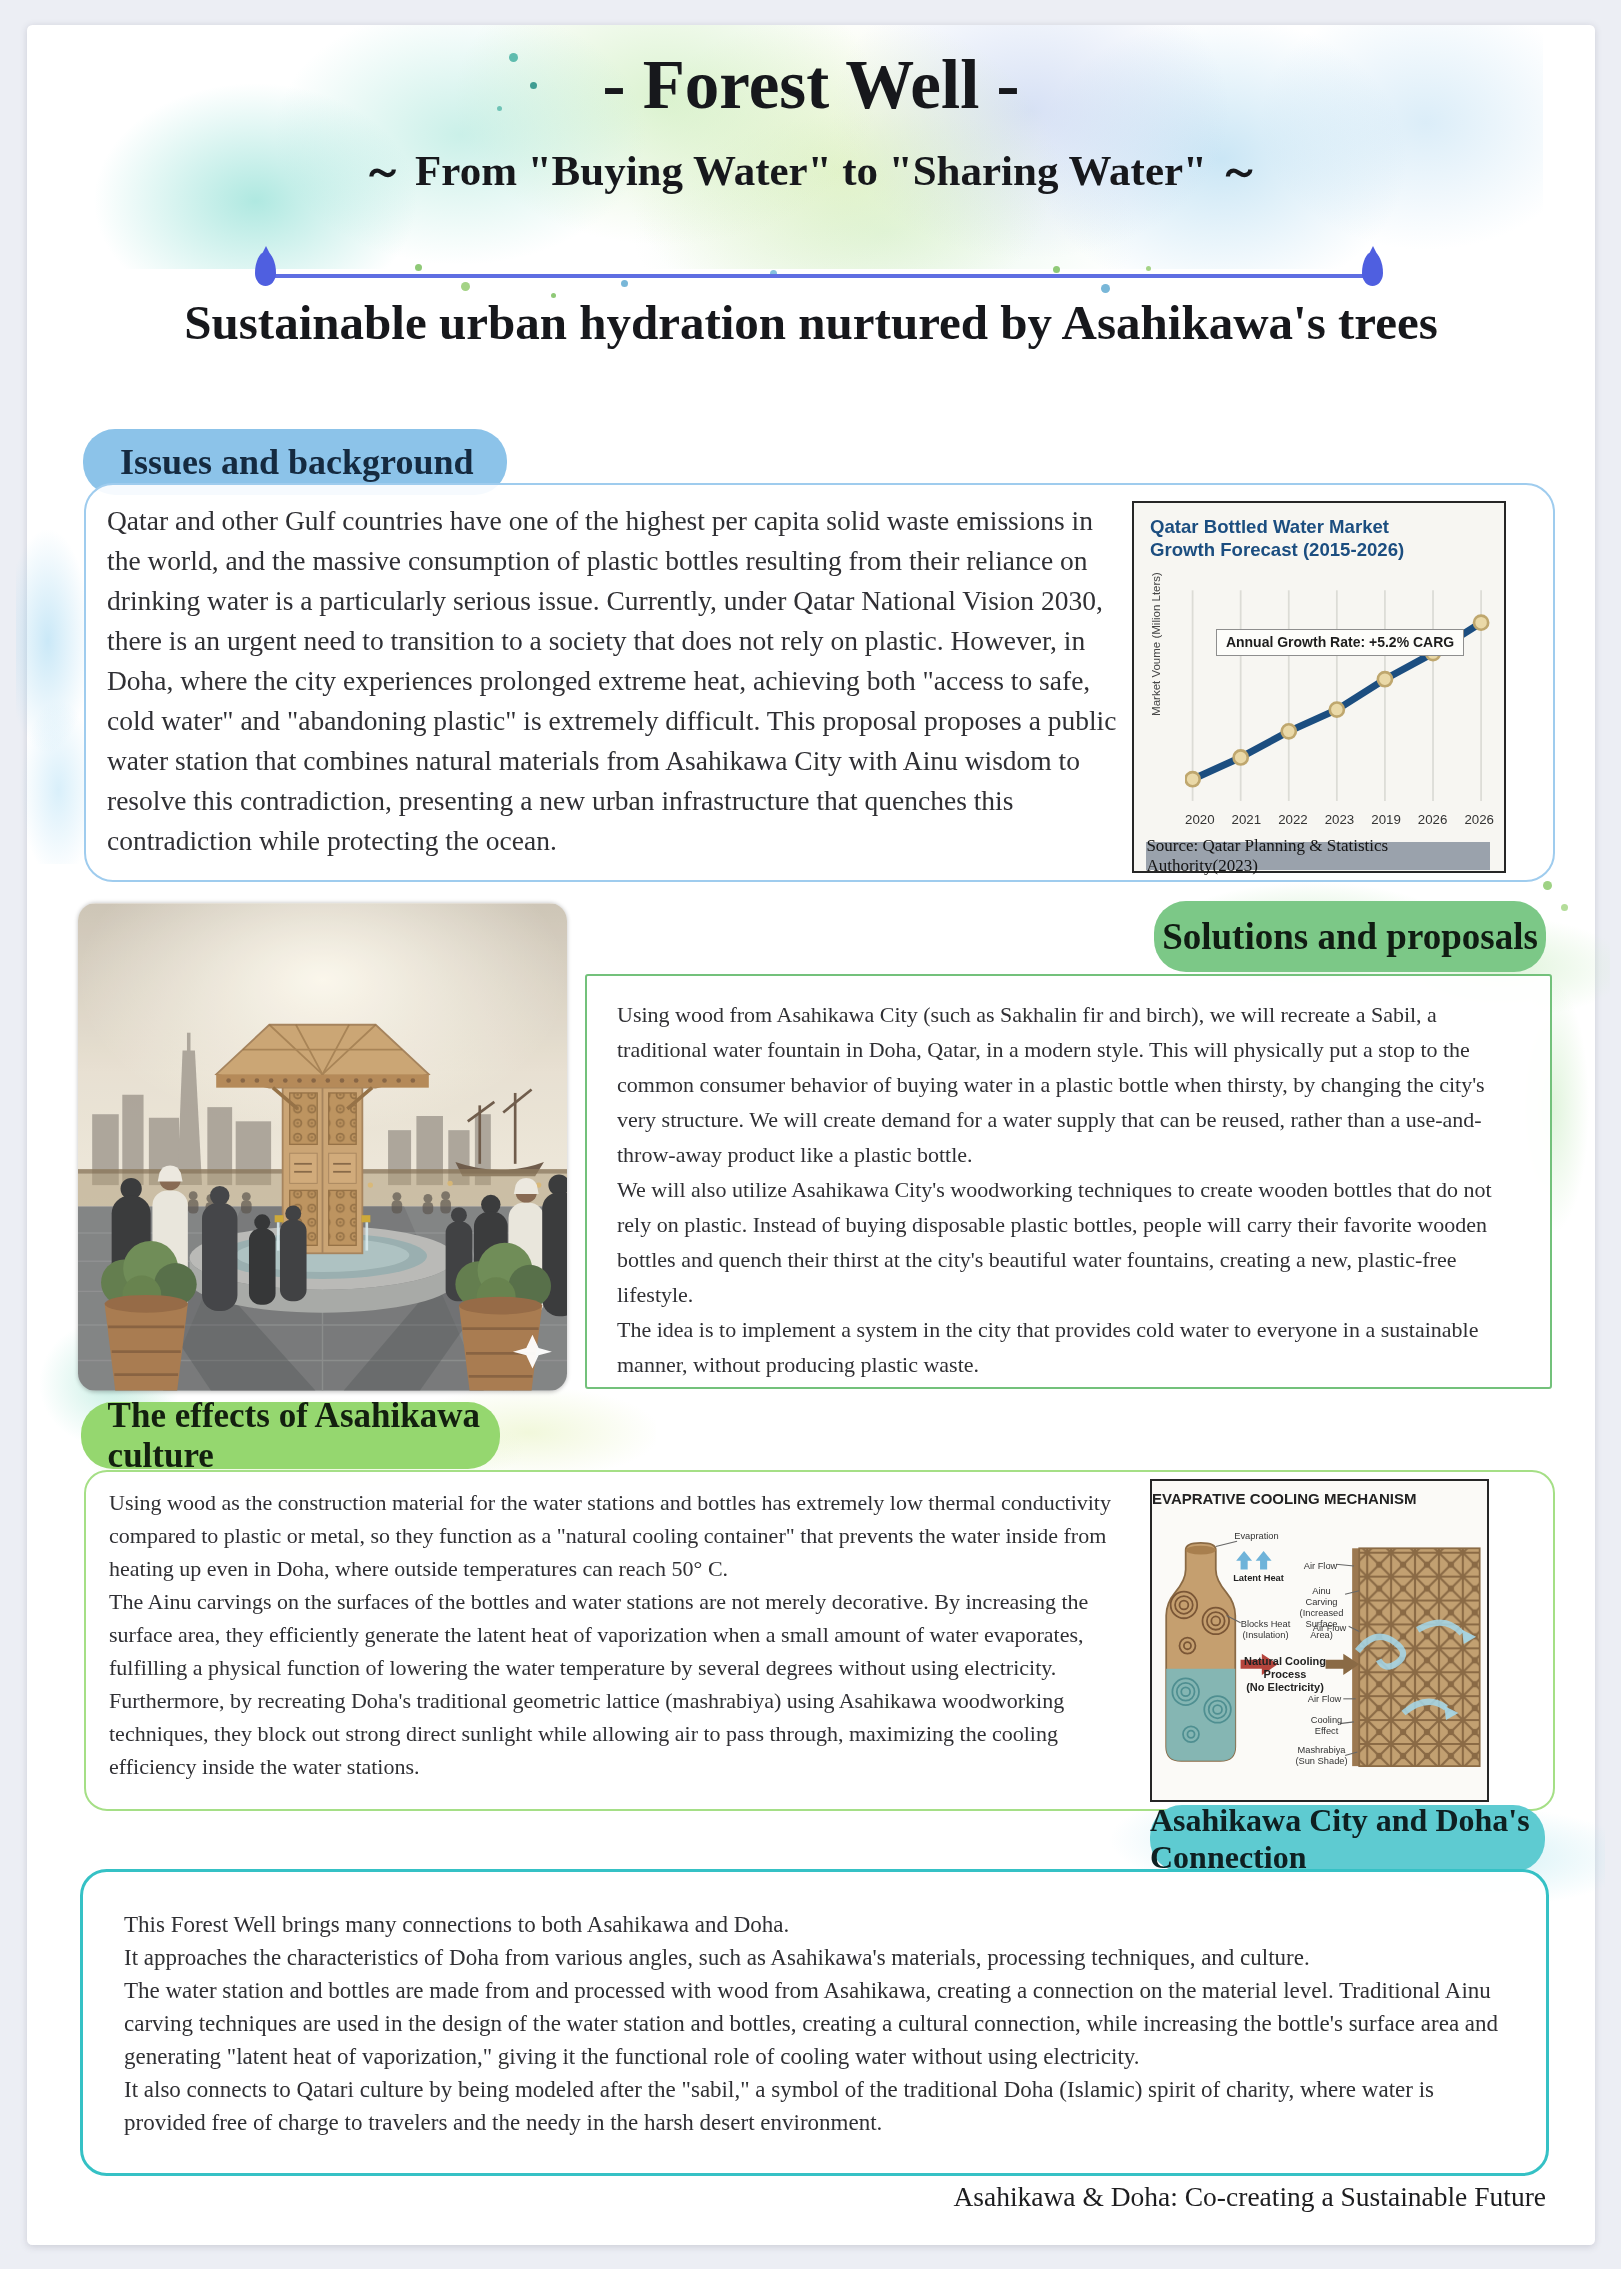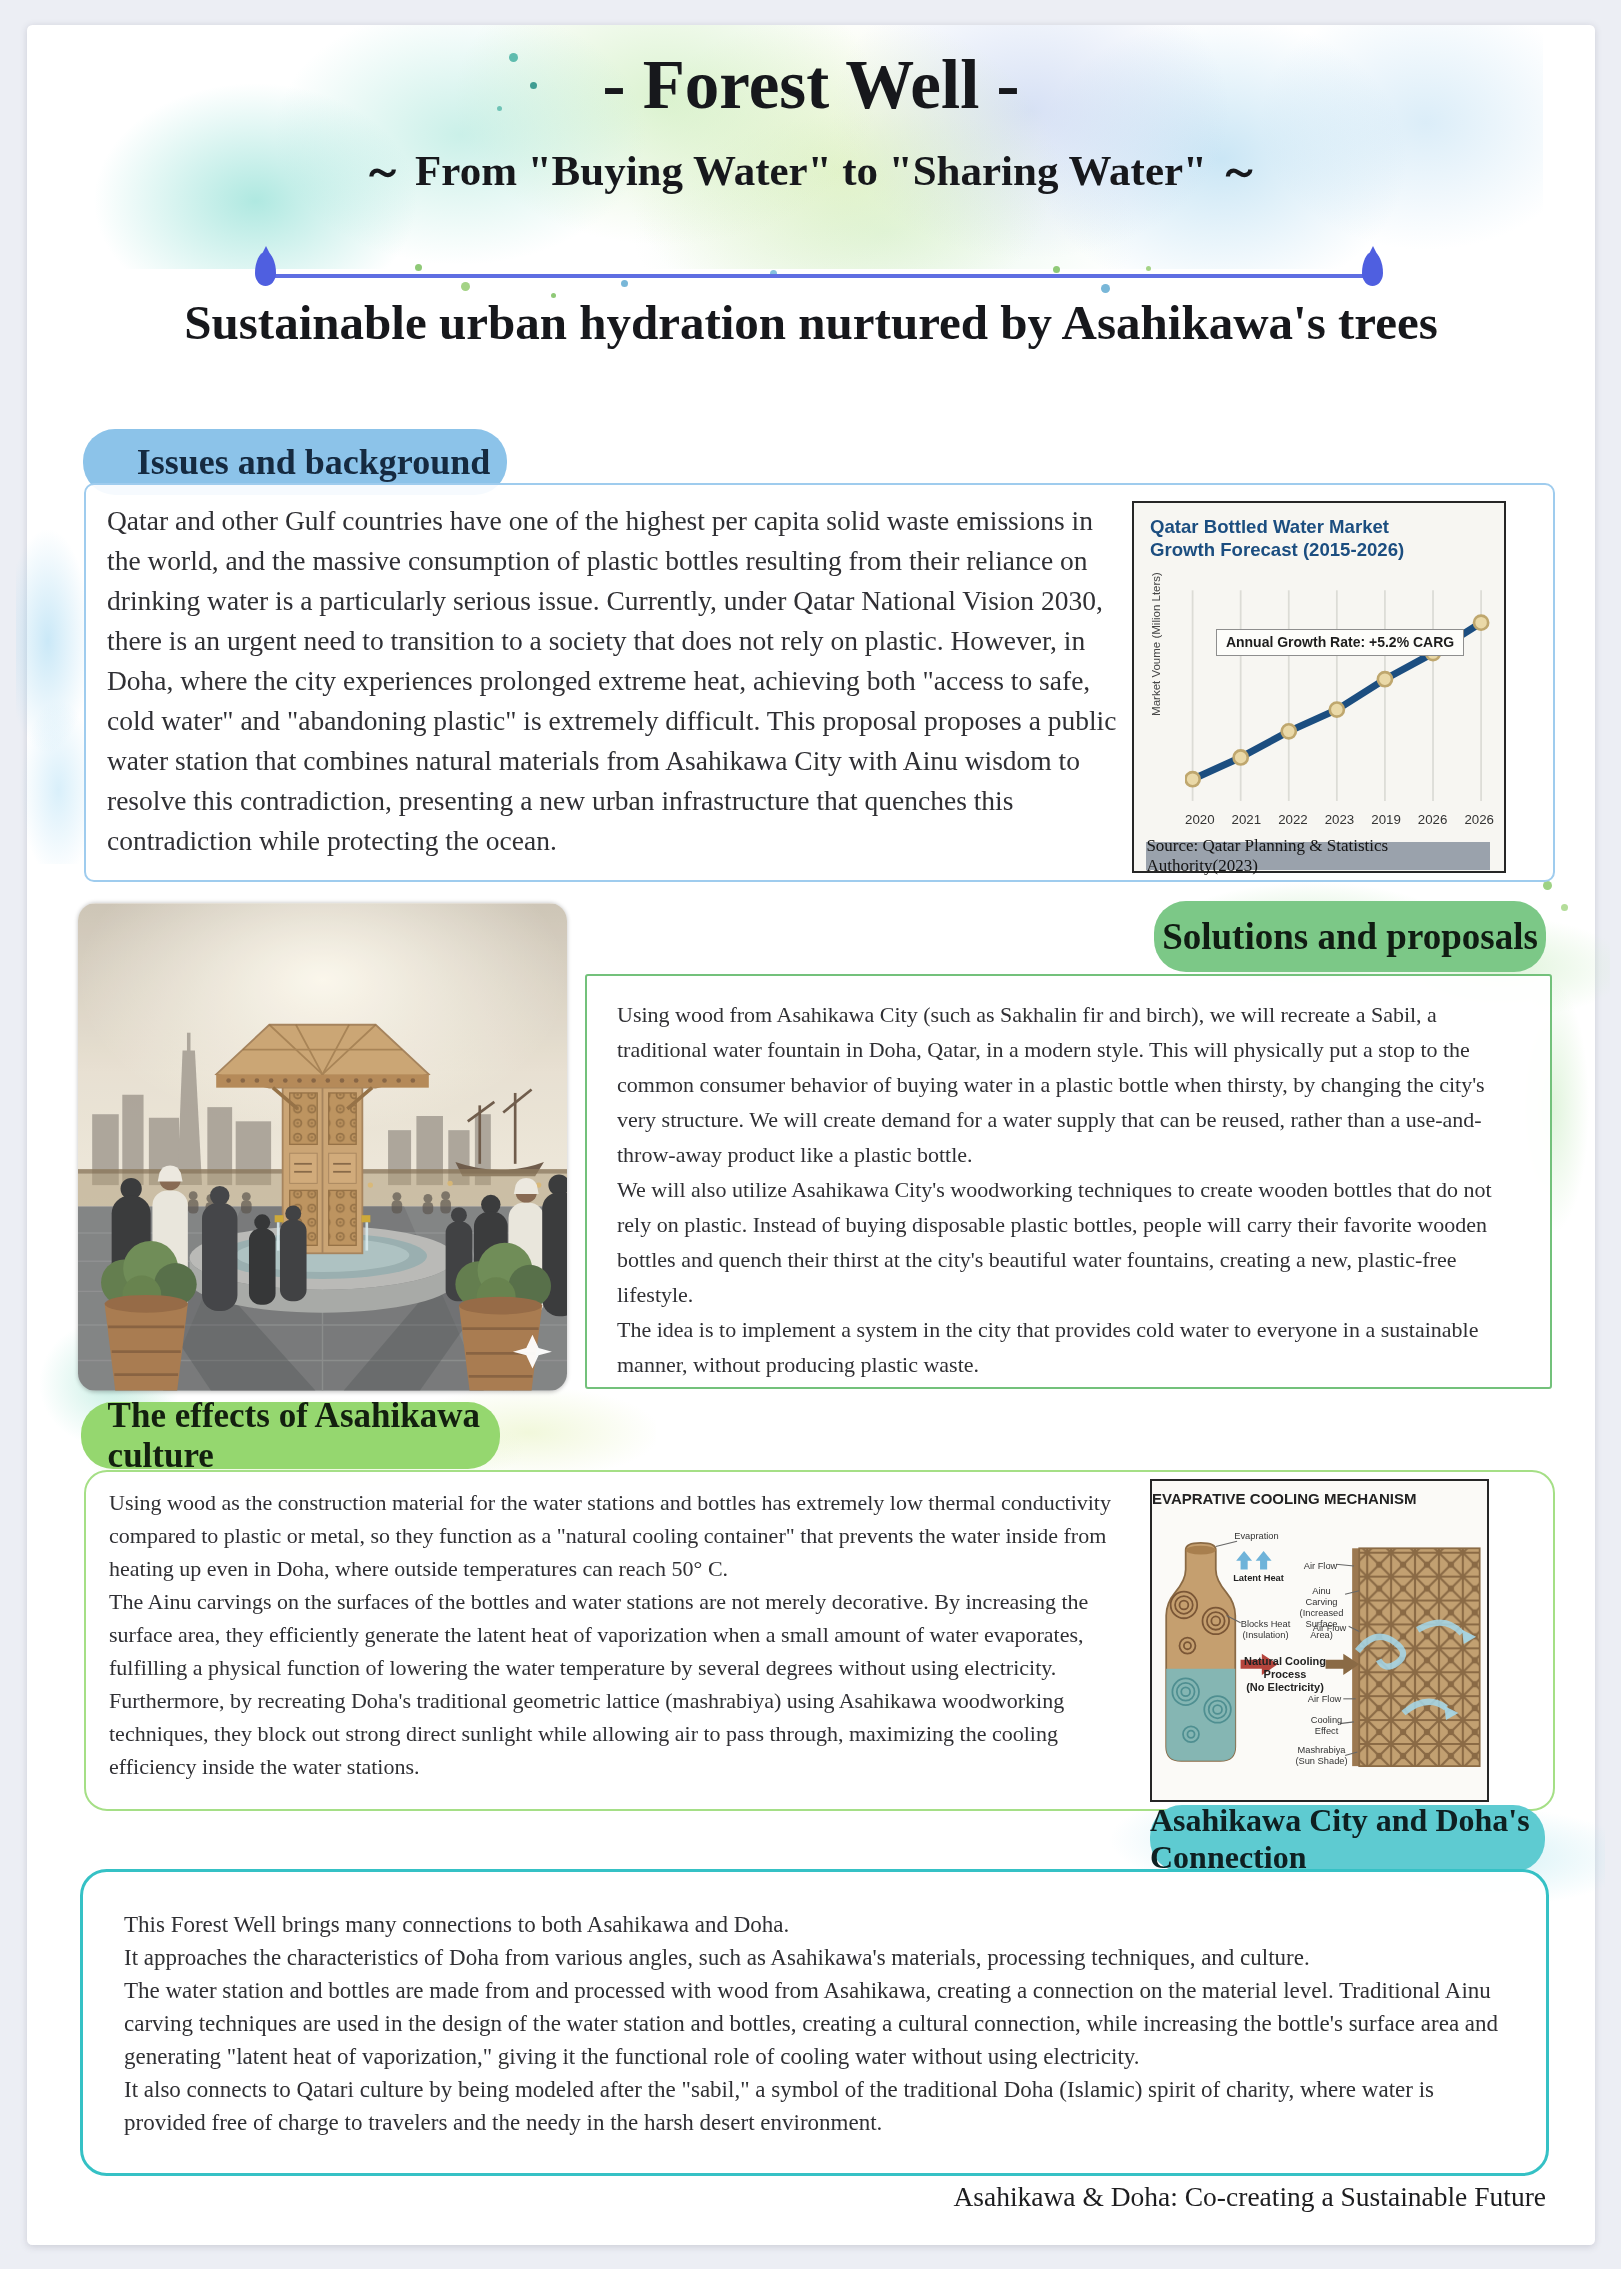--- a/index.html
+++ b/index.html
@@ -43,27 +43,27 @@
   .rule{position:absolute;left:269px;top:274px;width:1099px;height:3.5px;background:#5f6ee2;border-radius:1.8px;}
   .droplet{position:absolute;width:21px;height:34px;background:#4f5fe0;
            border-radius:50% 50% 50% 50% / 60% 60% 40% 40%;
            clip-path:polygon(50% 0,100% 62%,100% 100%,0 100%,0 62%);}
   .droplet.d-left{left:255px;top:252px;border-radius:50%/62% 62% 38% 38%;clip-path:none;}
   .droplet.d-right{left:1362px;top:252px;border-radius:50%/62% 62% 38% 38%;clip-path:none;}
   .droplet::before{content:"";position:absolute;left:50%;top:-6.2px;width:0;height:0;transform:translateX(-50%);
                    border-left:6.2px solid transparent;border-right:6.2px solid transparent;border-bottom:12.4px solid #4f5fe0;}
   .tagline{position:absolute;left:0;top:294px;width:100%;text-align:center;font-size:49px;font-weight:600;color:#17181c;}
   
-  .pill{position:absolute;border-radius:32px;font-weight:700;color:#14232e;display:flex;align-items:center;justify-content:center;}
+  .pill{position:absolute;border-radius:32px;font-weight:700;color:#14232e;display:flex;align-items:center;}
   .pill-issues{left:83px;top:429px;width:387px;height:66px;background:#8cc3e9;font-size:36px;padding-left:37px;color:#152a40;}
   .pill-solutions{left:1154px;top:901px;width:392px;height:71px;background:#7cc887;font-size:37px;justify-content:center;color:#101c12;}
   .pill-effects{left:81px;top:1402px;width:392px;height:67px;background:#95d76f;font-size:35px;padding-left:26.6px;color:#13200f;}
   .pill-connection{left:1150px;top:1805px;width:395px;height:67px;background:#5ecbd1;font-size:32px;justify-content:center;color:#0e2022;}
   .box{position:absolute;background:rgba(255,255,255,.92);}
-  .box-issues{left:84px;top:483px;width:1467px;height:395px;border:2.7px solid #9fccee;border-radius:10px;}
+  .box-issues{left:84px;top:483px;width:1467px;height:395px;border:2.7px solid #9fccee;border-radius:29px;}
   .box-solutions{left:585px;top:974px;width:963px;height:411px;border:2.7px solid #73c17b;border-radius:3px;}
   .box-effects{left:84px;top:1470px;width:1467px;height:337px;border:2.7px solid #a5df86;border-radius:23px;}
   .box-connection{left:80px;top:1869px;width:1463px;height:301px;border:3.5px solid #35c1c5;border-radius:26.6px;}
   .bodytext{white-space:pre-line;color:#303034;}
   .issues-text{position:absolute;left:21px;top:16px;width:1011px;font-size:27.5px;line-height:40px;}
   .solutions-text{position:absolute;left:30px;top:21px;width:899px;font-size:22px;line-height:35px;}
   .effects-text{position:absolute;left:23px;top:14px;width:1037px;font-size:22px;line-height:33px;}
   .connection-text{position:absolute;left:41px;top:36px;width:1385px;font-size:23px;line-height:33px;}
   
   .chart-panel{position:absolute;left:1046px;top:16px;width:374px;height:372px;background:#f7f6f2;

